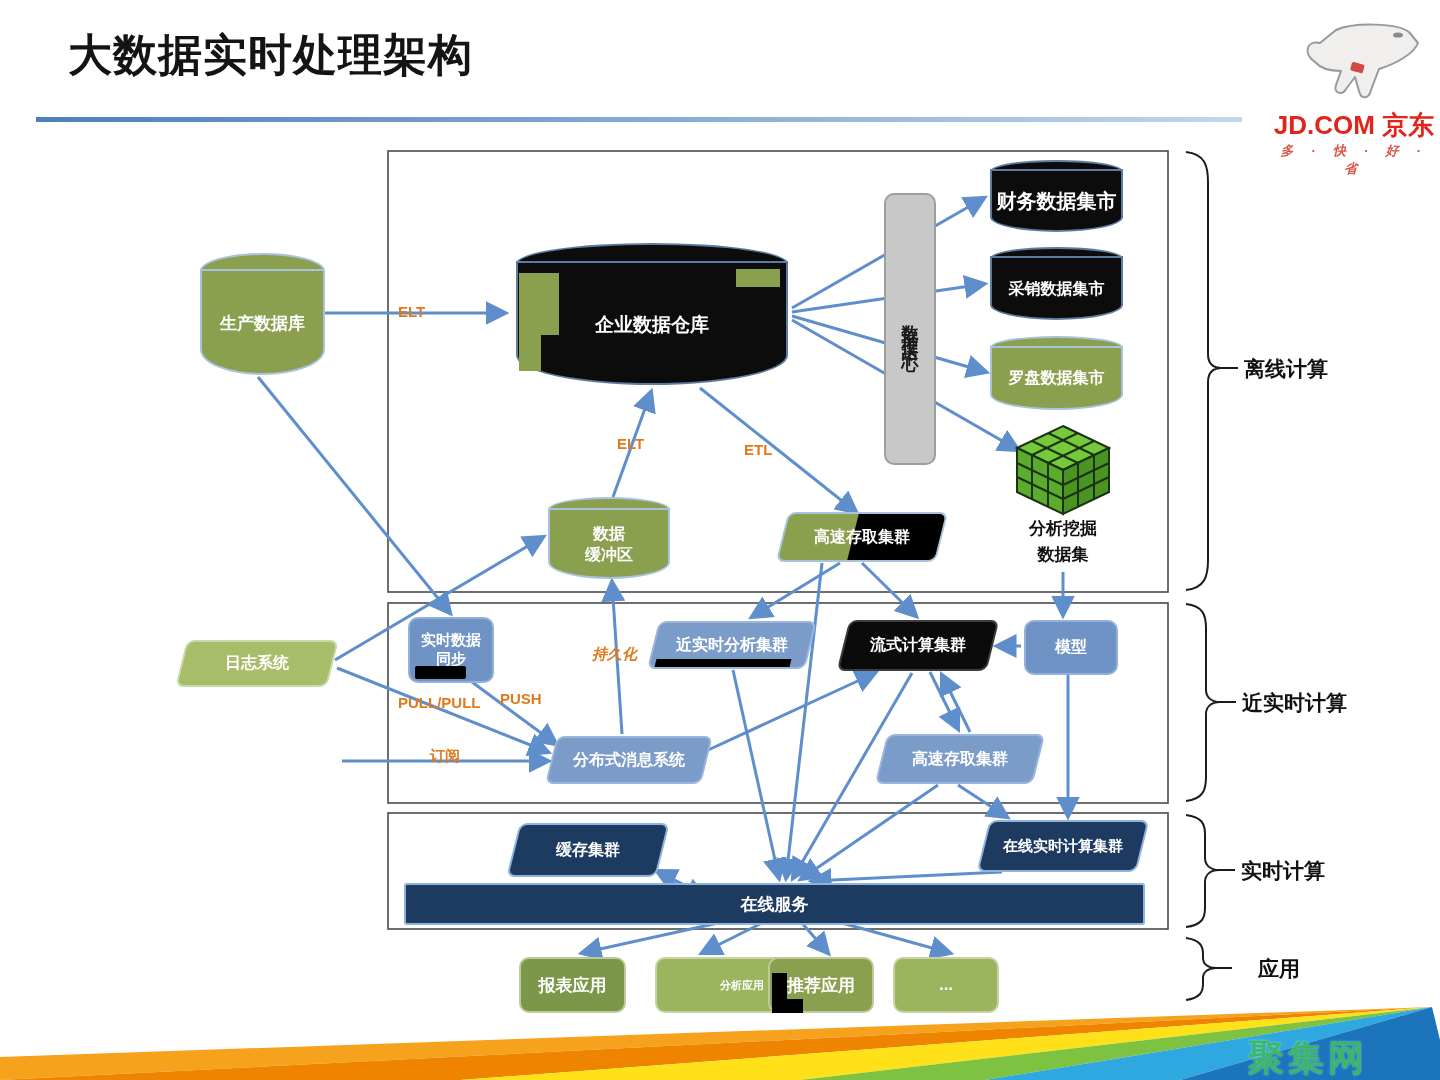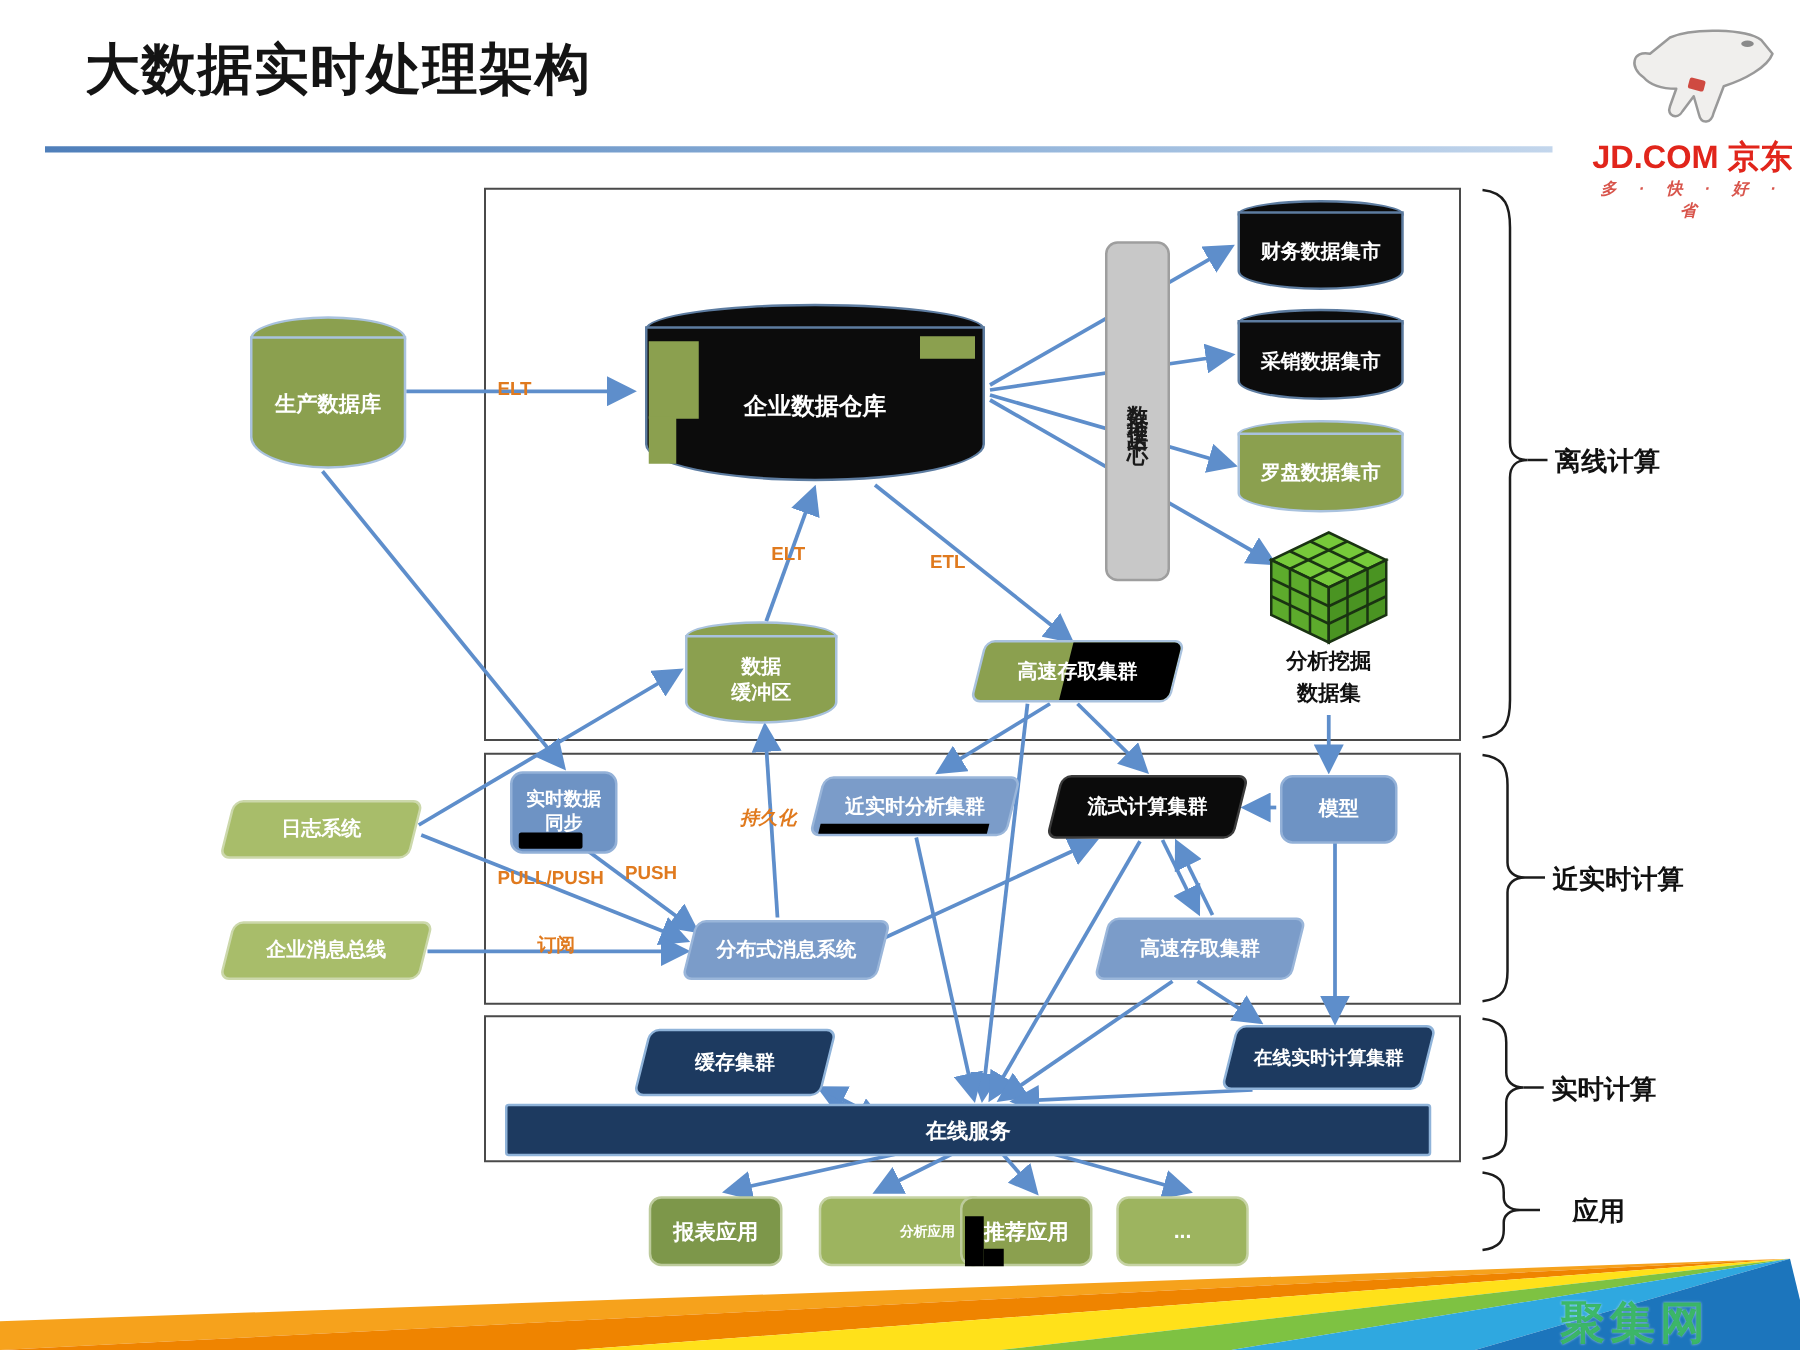--- a/index.html
+++ b/index.html
@@ -182,21 +182,21 @@
     <div class="lbl wlbl" style="font-size:19px;">企业数据仓库</div>
   </div>
 
   <div class="abs z2 pushcenter" style="left:884px;top:193px;width:48px;height:268px;">
     <div class="vtxt">数据推送中心</div>
   </div>
 
   <div class="abs z2 cyl cyl-black" style="left:990px;top:160px;width:133px;height:72px;">
     <div class="top"></div>
       <div class="body"></div>
-    <div class="lbl wlbl" style="font-size:16px;">财务数据集市</div>
+    <div class="lbl wlbl" style="font-size:20px;">财务数据集市</div>
   </div>
   <div class="abs z2 cyl cyl-black" style="left:990px;top:247px;width:133px;height:73px;">
     <div class="top"></div>
       <div class="body"></div>
     <div class="lbl wlbl" style="font-size:16px;">采销数据集市</div>
   </div>
   <div class="abs z2 cyl cyl-green" style="left:990px;top:336px;width:133px;height:74px;">
     <div class="top"></div>
       <div class="body"></div>
     <div class="lbl wlbl" style="font-size:16px;">罗盘数据集市</div>
@@ -248,24 +248,20 @@
     <div>实时数据</div>
     <div>同步</div>
     <div style="position:absolute;left:5px;bottom:2px;width:62%;height:13px;background:#000;border-radius:2px;"></div>
   </div>
 
   <div class="abs z2 para p-lime" style="left:181px;top:640px;width:152px;height:47px;">
     <div class="bg"></div>
     <div class="lbl">日志系统</div>
   </div>
 
-  <div class="abs z2 para p-lime" style="left:181px;top:737px;width:160px;height:47px;">
-    <div class="bg"></div>
-    <div class="lbl">企业消息总线</div>
-  </div>
 
   <div class="abs z2 para p-blue" style="left:551px;top:736px;width:156px;height:48px;">
     <div class="bg"></div>
     <div class="lbl">分布式消息系统</div>
   </div>
 
   <div class="abs z2 para p-blue" style="left:653px;top:621px;width:158px;height:48px;">
     <div class="bg">
         <div class="blackstrip-b"></div>
       </div>
@@ -312,19 +308,19 @@
     <div style="position:absolute;left:17px;top:40px;width:16px;height:14px;background:#000;"></div>
   </div>
   <div class="abs z2 rbox rb-green2" style="left:893px;top:957px;width:102px;height:52px;font-size:17px;">
     <div>...</div>
   </div>
 
   <div class="abs z3 elbl" style="left:398px;top:303px;">ELT</div>
   <div class="abs z3 elbl" style="left:617px;top:435px;">ELT</div>
   <div class="abs z3 elbl" style="left:744px;top:441px;">ETL</div>
   <div class="abs z3 elbl it" style="left:592px;top:645px;">持久化</div>
-  <div class="abs z3 elbl" style="left:398px;top:694px;">PULL/PUSH</div>
+  <div class="abs z3 elbl" style="left:398px;top:694px;">PULL/PULL</div>
   <div class="abs z3 elbl" style="left:500px;top:690px;">PUSH</div>
   <div class="abs z3 elbl" style="left:430px;top:747px;">订阅</div>
 
   <div class="abs z3 watermark" style="left:1248px;top:1034px;">聚集网</div>
 
 </div>
 
 </body></html>

